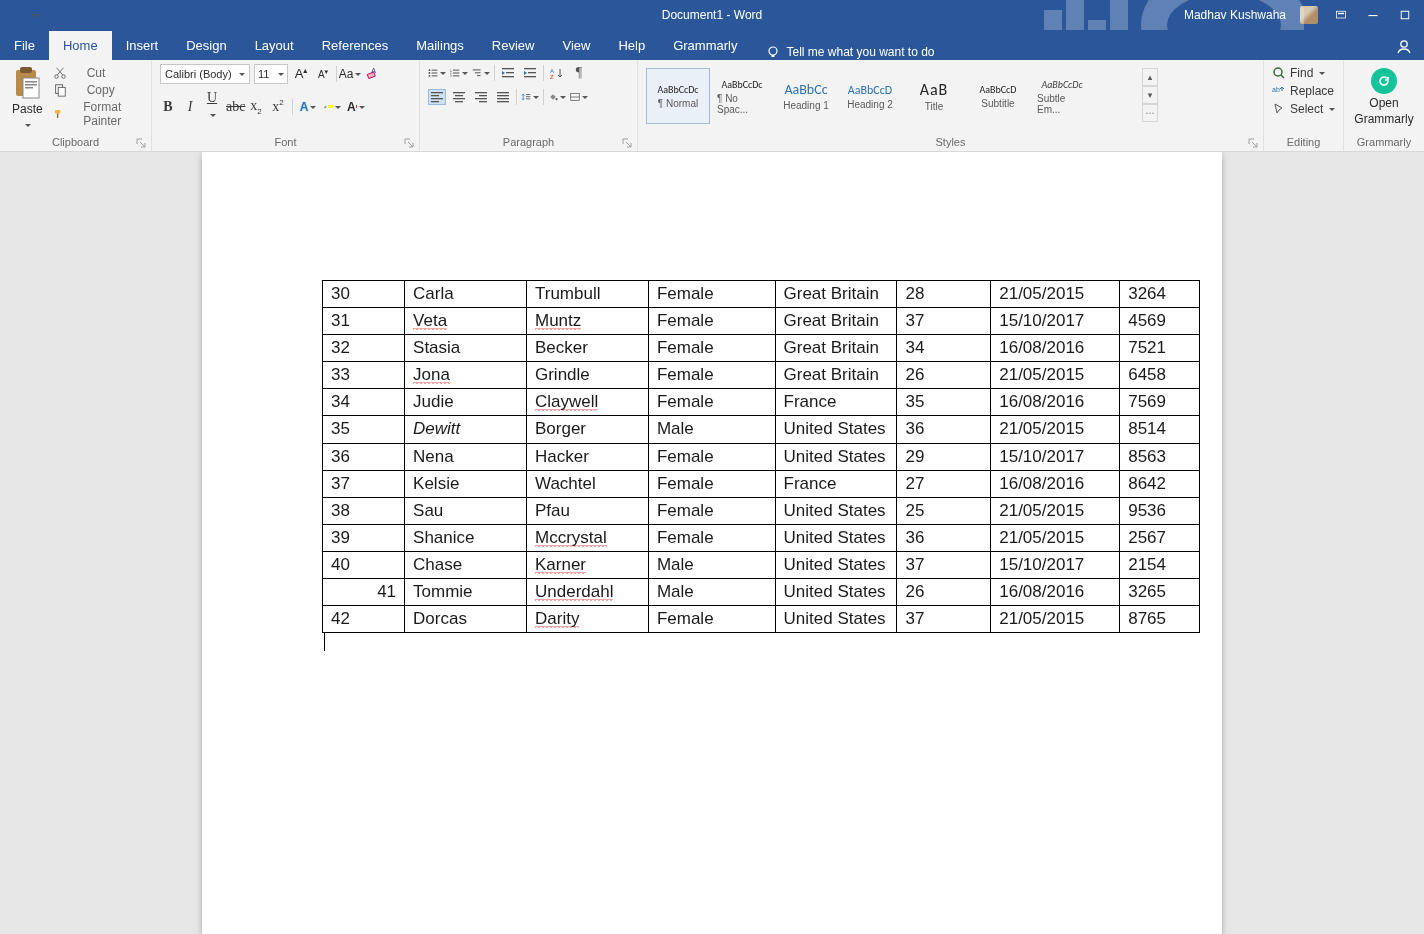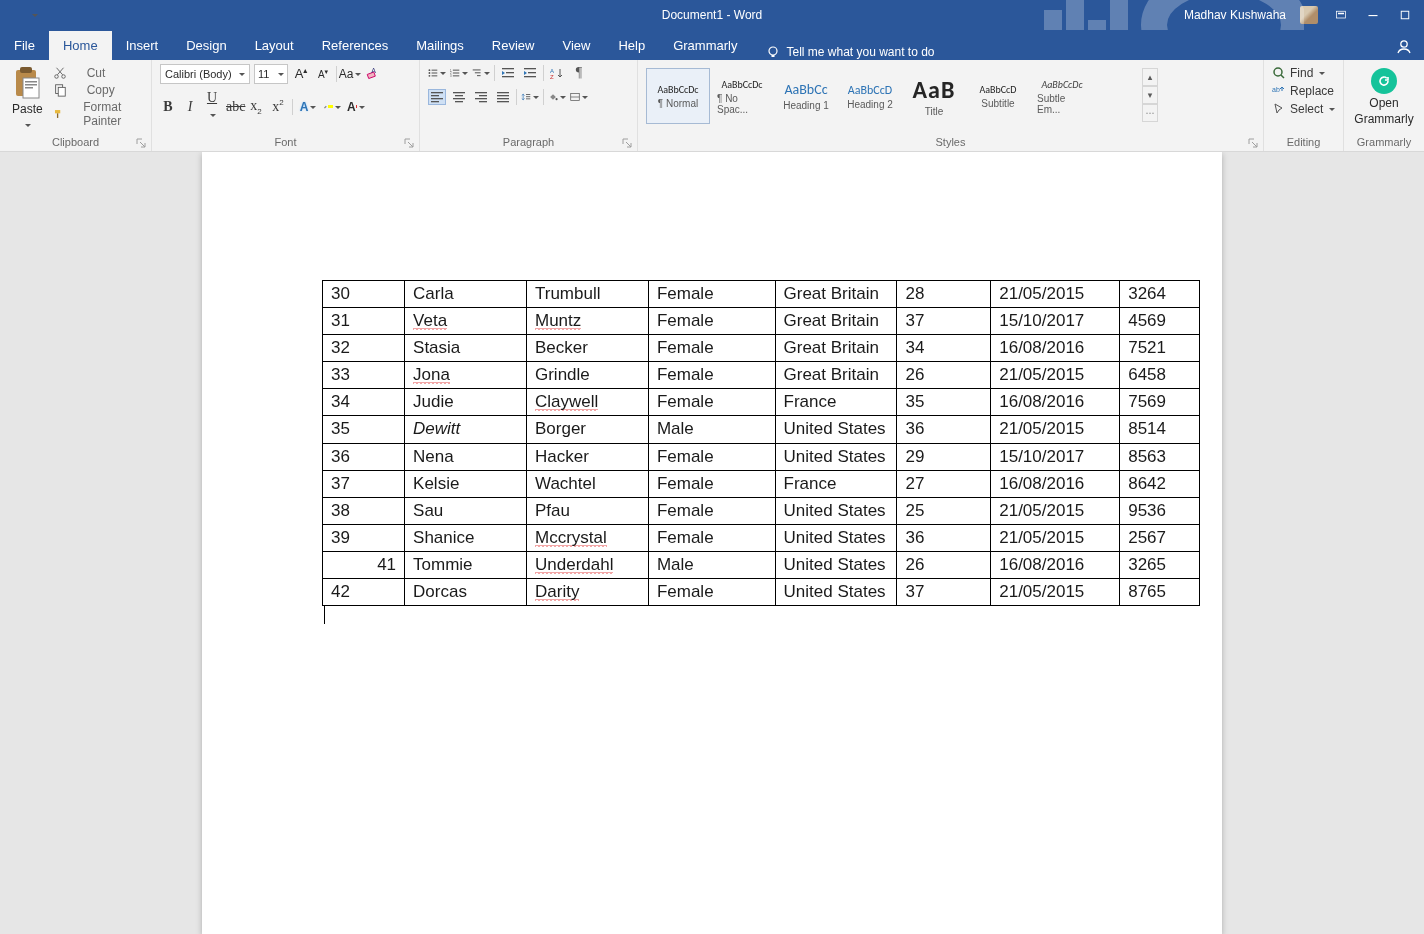--- a/index.html
+++ b/index.html
@@ -54,21 +54,21 @@
 .align-btn { width:18px; height:16px; display:flex; align-items:center; justify-content:center; cursor:pointer; }
 .align-btn.active { background:#cfe0f4; border:1px solid #9ab7dd; }
 .align-btn svg { width:14px; height:12px; }
 
 .styles-gallery { width:496px; display:flex; align-items:center; }
 .style-card { border:1px solid transparent; padding:2px 6px; height:56px; width:64px; display:flex; flex-direction:column; align-items:center; justify-content:center; gap:2px; cursor:pointer; font-size:10px; color:#5a5a5a; }
 .style-card.selected { border:1px solid #a6bad4; background:#eaf0f8; }
 .style-preview { font-family:Calibri,Arial; color:#252525; }
 .style-preview.h1 { color:#2e74b5; font-size:14px; }
 .style-preview.h2 { color:#2e74b5; font-size:12px; }
-.style-preview.title { font-size:24px; font-weight:700; letter-spacing:1px; }
+.style-preview.title { font-size:16px; font-weight:400; letter-spacing:1px; }
 .style-preview.em { font-style:italic; color:#404040; }
 .style-nav { width:16px; display:flex; flex-direction:column; }
 .style-nav div { height:18px; border:1px solid #d6d6d6; display:flex; align-items:center; justify-content:center; cursor:pointer; font-size:9px; color:#5a5a5a; }
 
 .editing-col { display:flex; flex-direction:column; gap:4px; padding-top:2px; }
 .edit-item { display:flex; align-items:center; gap:4px; font-size:12px; color:#3a3a3a; cursor:pointer; }
 .edit-item svg { width:14px; height:14px; }
 
 .grammarly-big { display:flex; flex-direction:column; align-items:center; gap:2px; cursor:pointer; padding:4px 6px; }
 .g-circle { width:26px; height:26px; border-radius:50%; background:#15c39a; display:flex; align-items:center; justify-content:center; }
@@ -589,20 +589,30 @@
             <td style="width: 70px;">39</td>
             <td style="width: 104px;">Shanice</td>
             <td style="width: 104px;"><span class="red-squiggle">Mccrystal</span></td>
             <td style="width: 108px;">Female</td>
             <td style="width: 104px;">United States</td>
             <td style="width: 80px;">36</td>
             <td style="width: 110px;">21/05/2015</td>
             <td style="width: 68px;">2567</td>
           </tr>
           <tr>
+            <td style="width: 70px;">40</td>
+            <td style="width: 104px;">Chase</td>
+            <td style="width: 104px;"><span class="red-squiggle">Karner</span></td>
+            <td style="width: 108px;">Male</td>
+            <td style="width: 104px;">United States</td>
+            <td style="width: 80px;">37</td>
+            <td style="width: 110px;">15/10/2017</td>
+            <td style="width: 68px;">2154</td>
+          </tr>
+          <tr>
             <td style="width: 70px; text-align: right;">41</td>
             <td style="width: 104px;">Tommie</td>
             <td style="width: 104px;"><span class="red-squiggle">Underdahl</span></td>
             <td style="width: 108px;">Male</td>
             <td style="width: 104px;">United States</td>
             <td style="width: 80px;">26</td>
             <td style="width: 110px;">16/08/2016</td>
             <td style="width: 68px;">3265</td>
           </tr>
           <tr>

